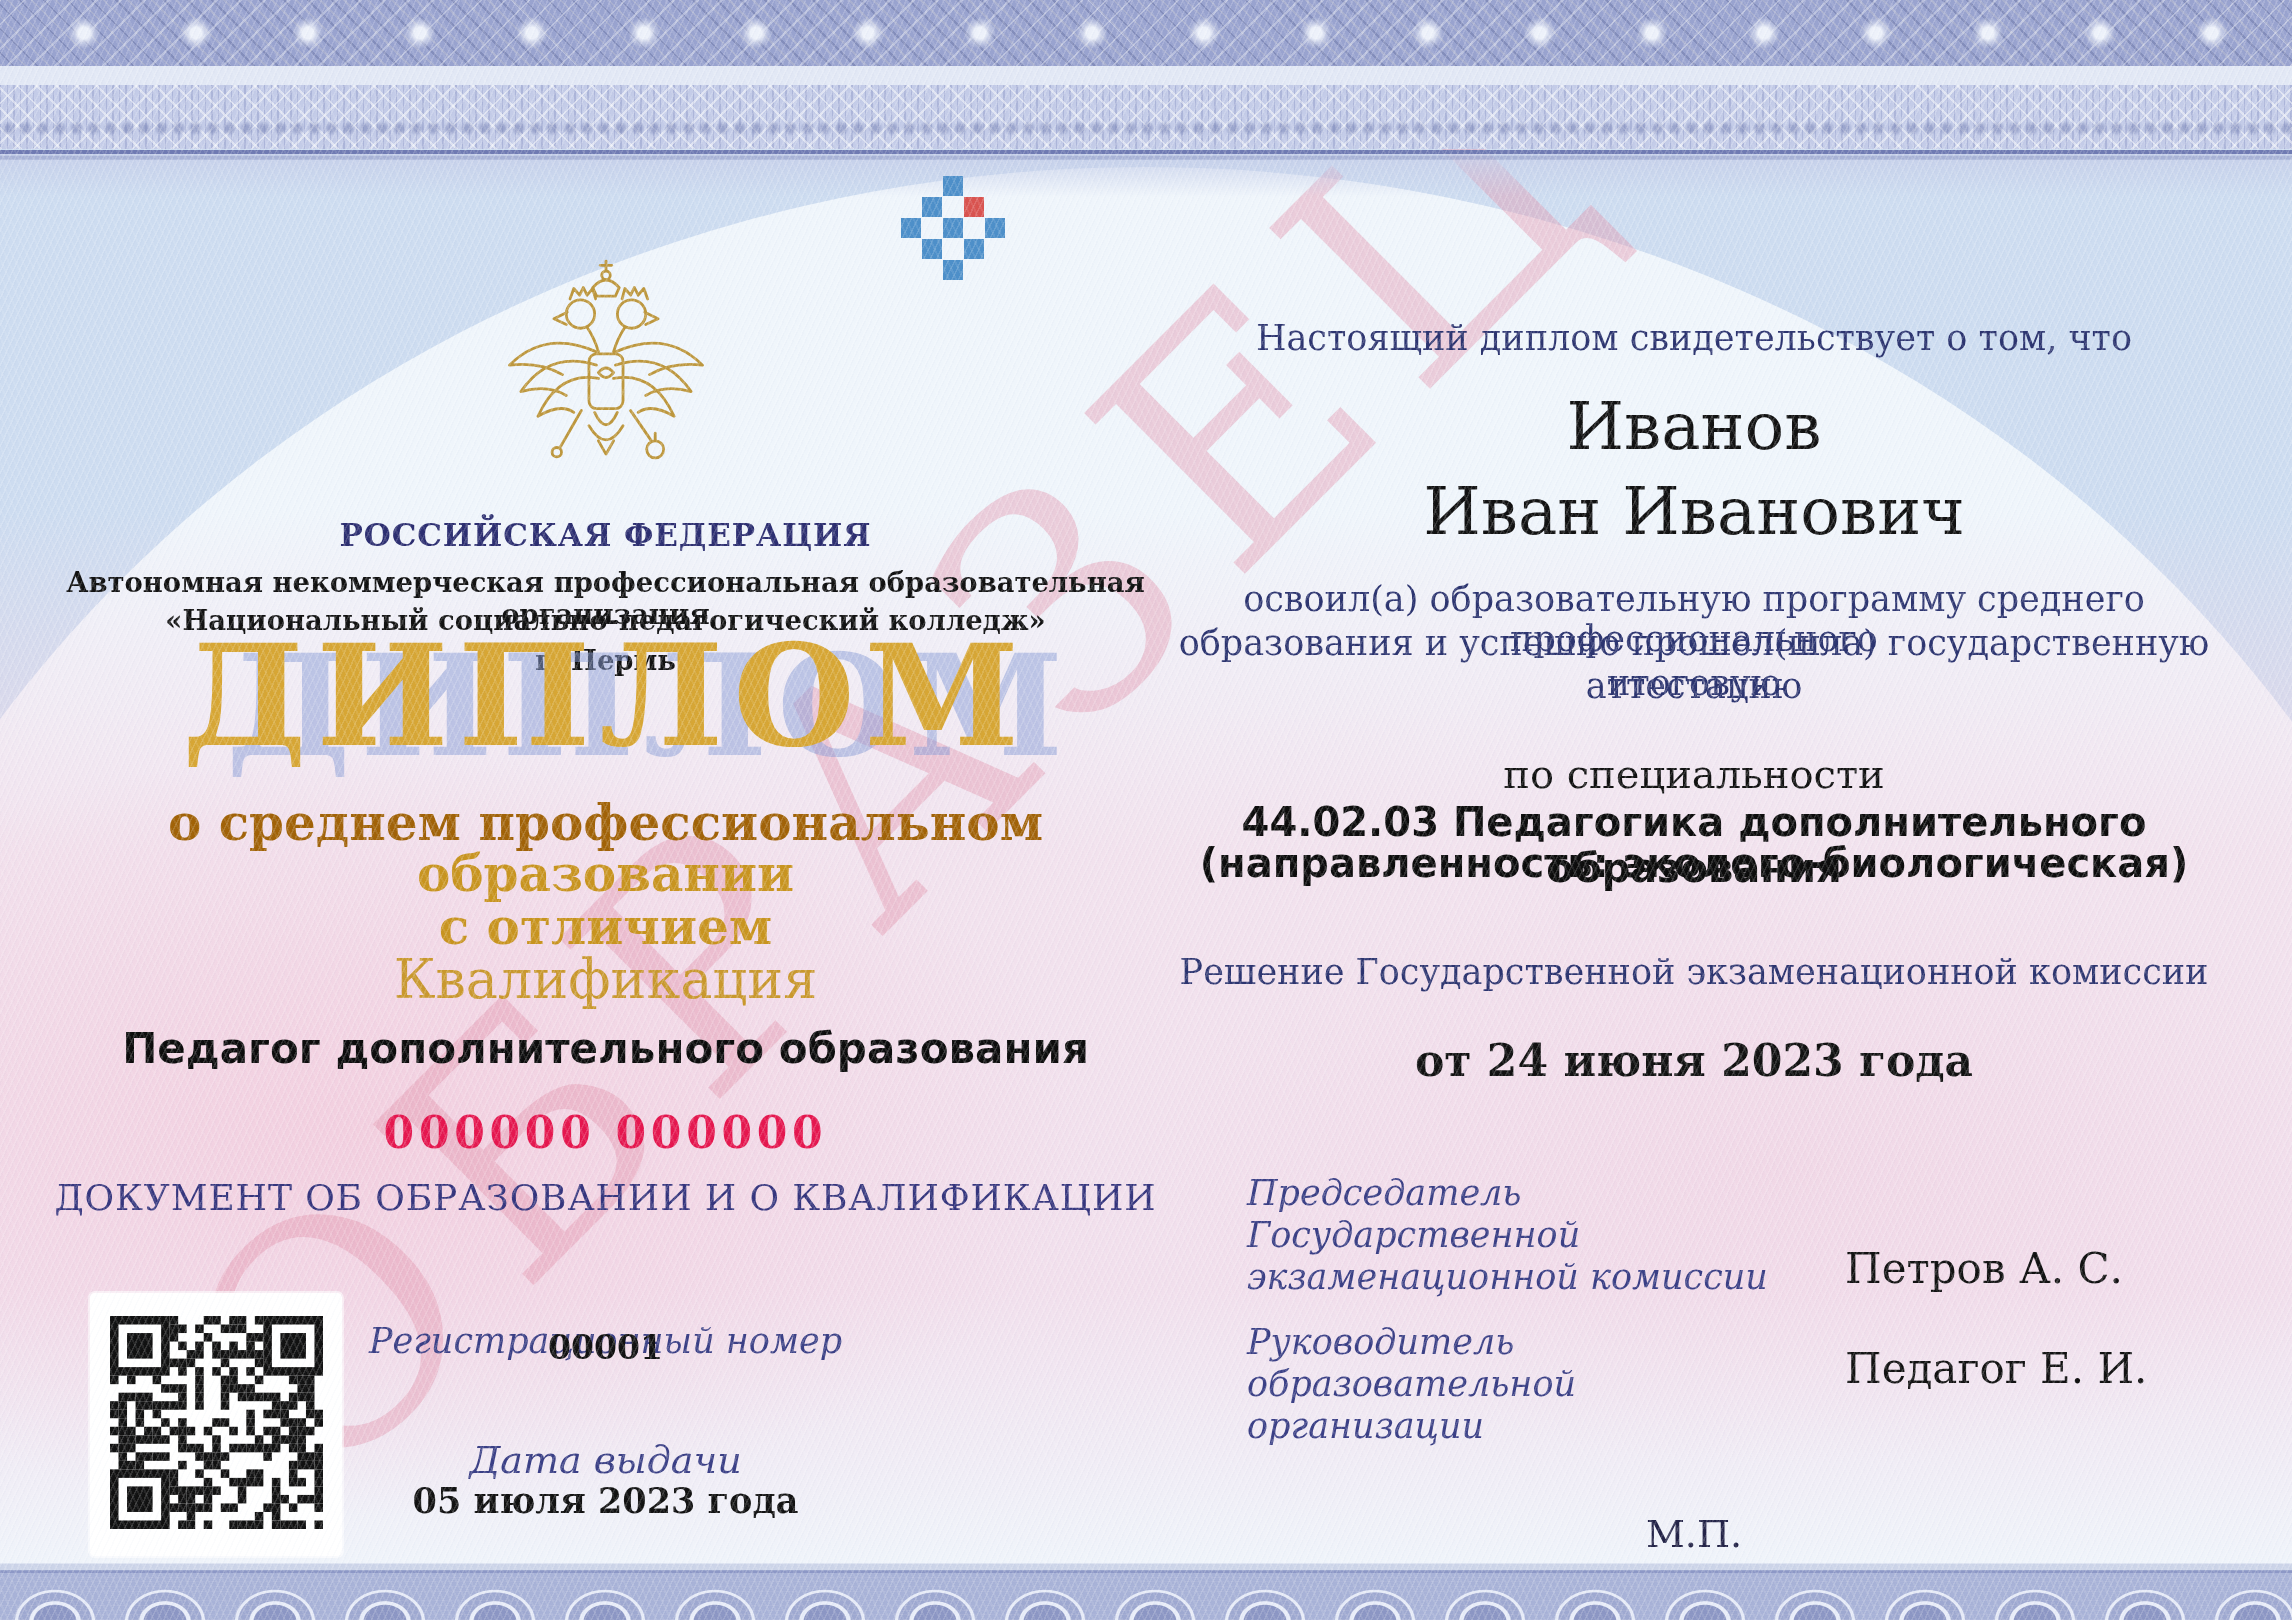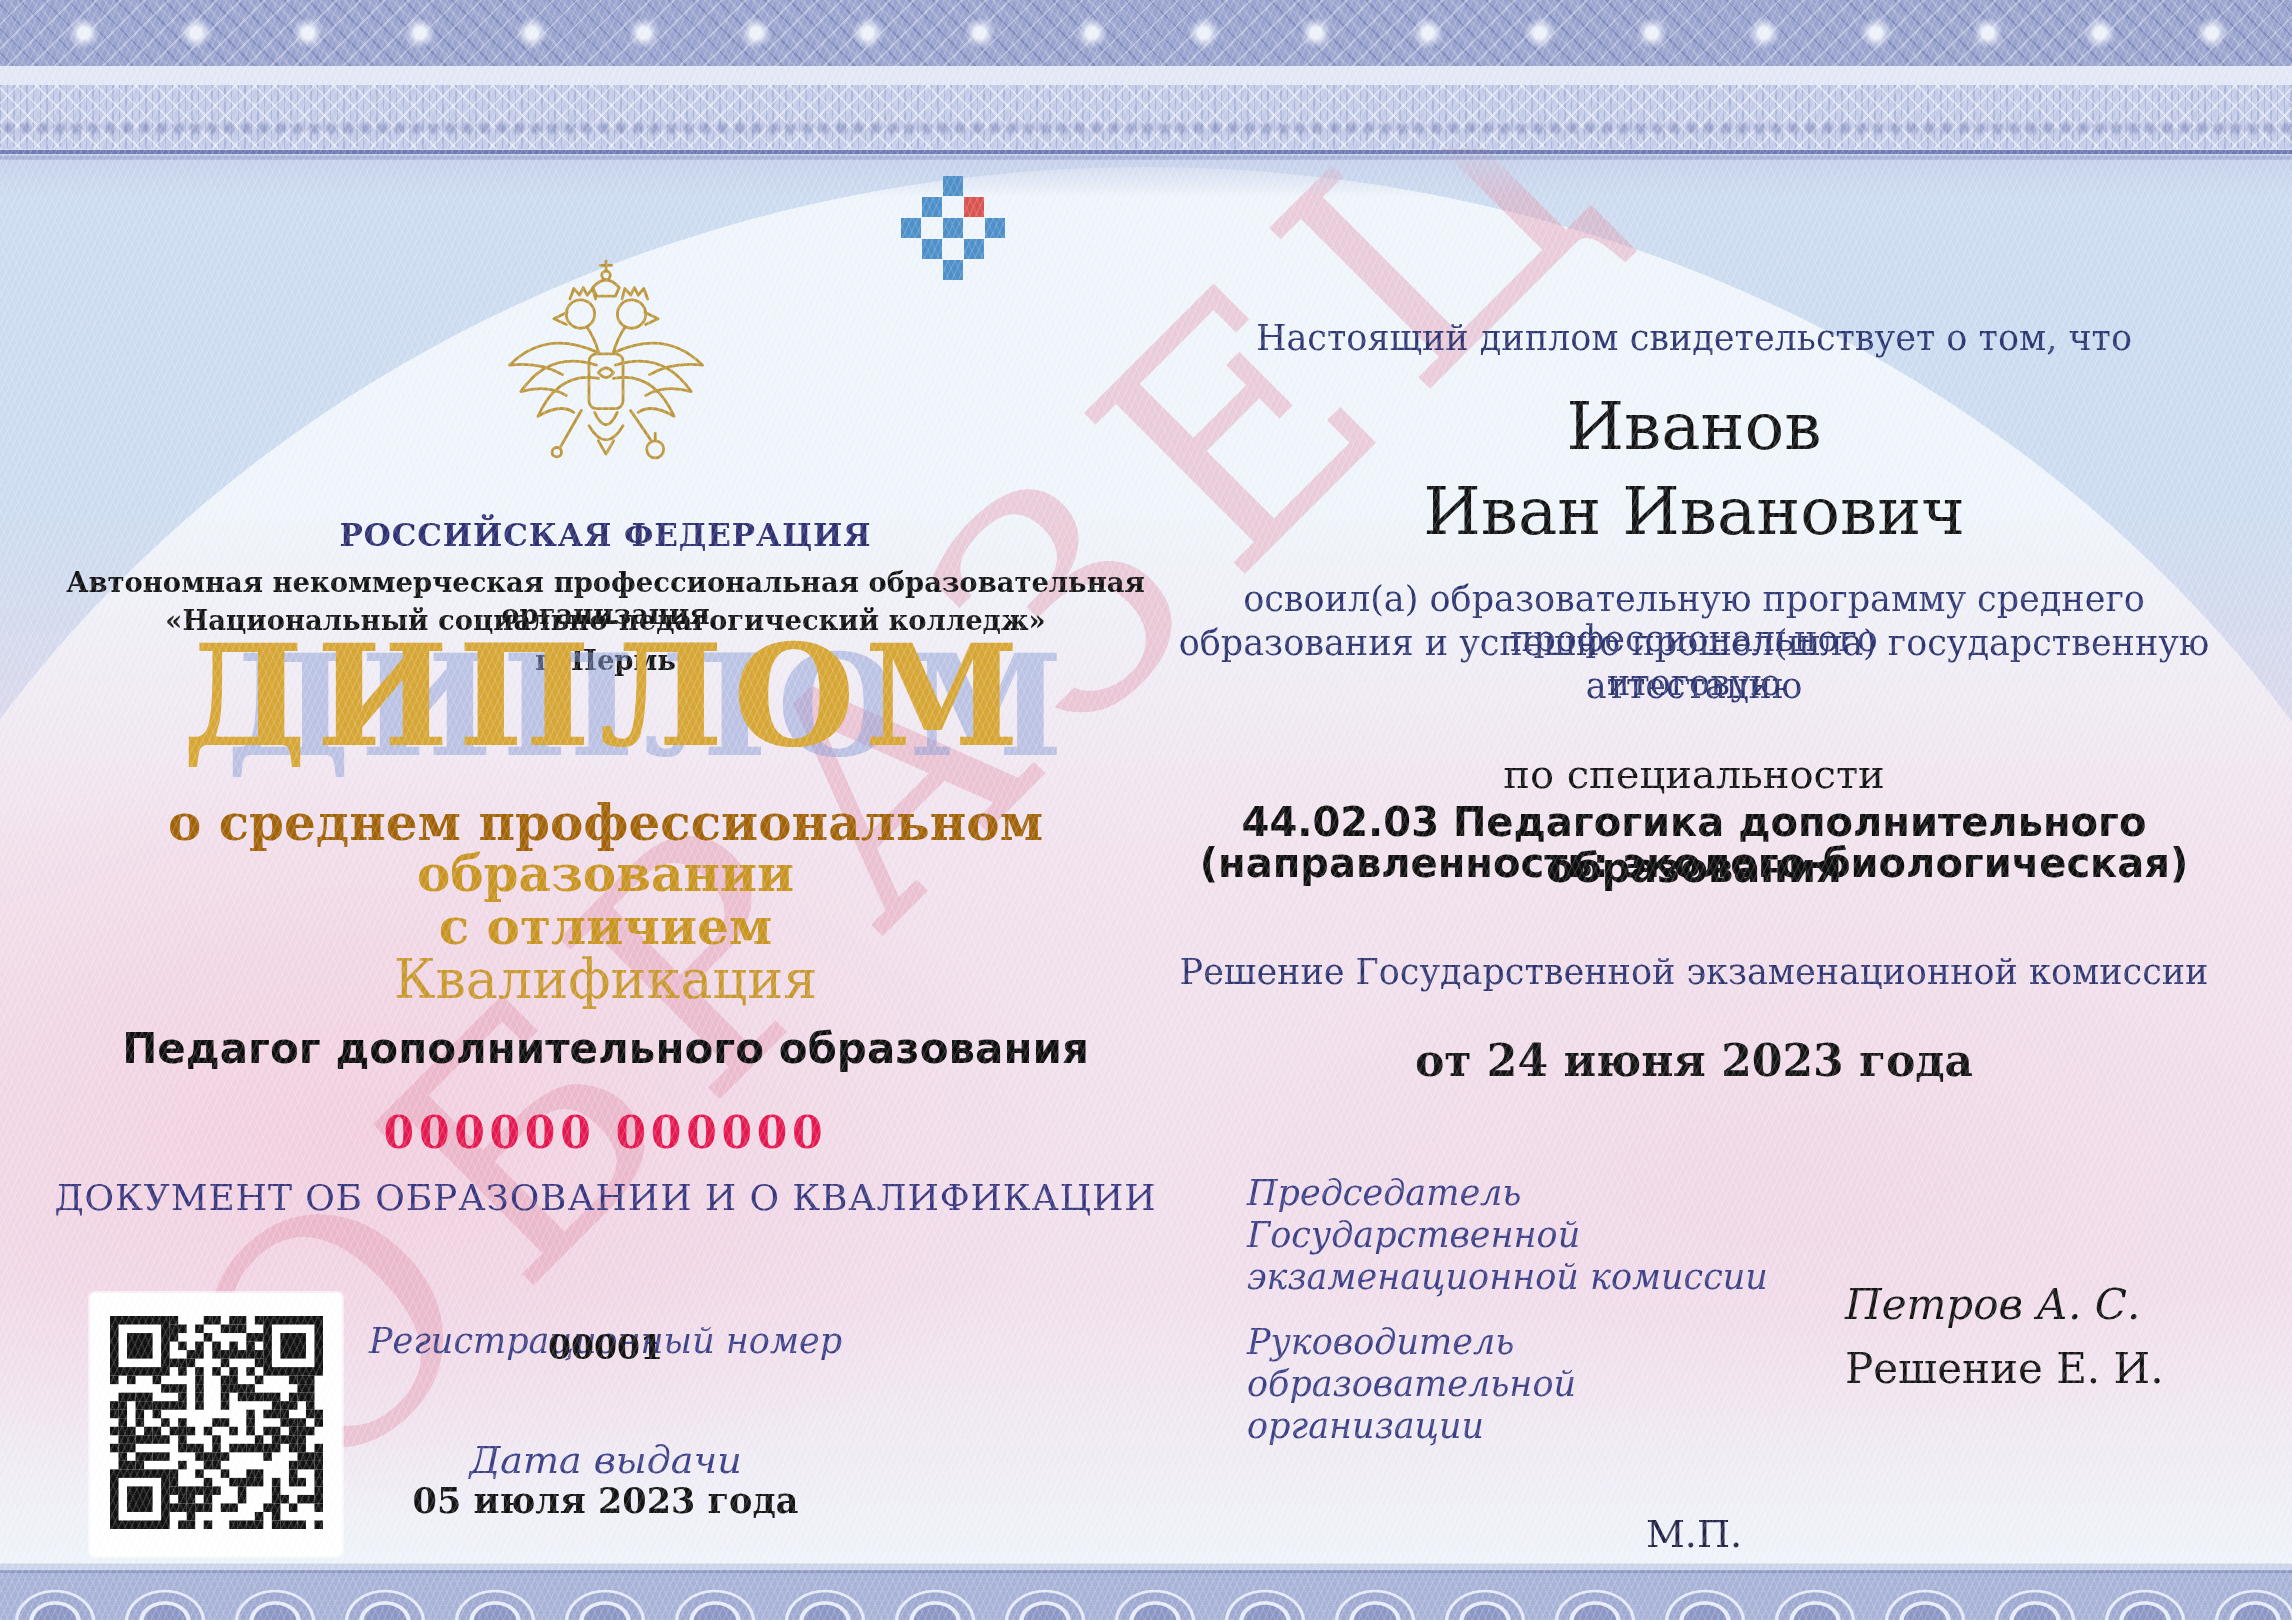--- a/index.html
+++ b/index.html
@@ -102,21 +102,21 @@
   .spec-label{top:751px;font-size:40px;}
   .spec-1{top:799px;font-size:40px;}
   .spec-2{top:840px;font-size:40px;}
   .resolution{top:952px;font-size:35px;}
   .decision-date{top:1035px;font-size:44px;font-weight:bold;}
 
   .sig-label{left:1247px;width:606px;text-align:left;font-size:35px;line-height:42px;}
   .chairman-label{top:1172px;}
   .head-label{top:1321px;}
   .sig-name{left:1845px;width:397px;text-align:left;font-size:42px;}
-  .chairman-name{top:1280px;font-style:italic;}
+  .chairman-name{top:1244px;}
   .head-name{top:1344px;}
   .seal{top:1512px;font-size:38px;color:#232347;}
 
   .coat{left:483px;top:225px;width:246px;height:286px;}
 </style>
 </head>
 <body>
 
 <div class="page">
 
@@ -470,19 +470,19 @@
     <div>Председатель</div>
     <div>Государственной</div>
     <div>экзаменационной комиссии</div>
   </div>
   <div class="abs sig-name chairman-name">Петров А. С.</div>
 
   <div class="abs sig-label head-label script">
     <div>Руководитель образовательной</div>
     <div>организации</div>
   </div>
-  <div class="abs sig-name head-name">Решение Е. И.</div>
+  <div class="abs sig-name head-name">Педагог Е. И.</div>
 
   <div class="abs col-right seal">М.П.</div>
 
   <div class="texture"></div>
 </div>
 
 
 </body></html>

